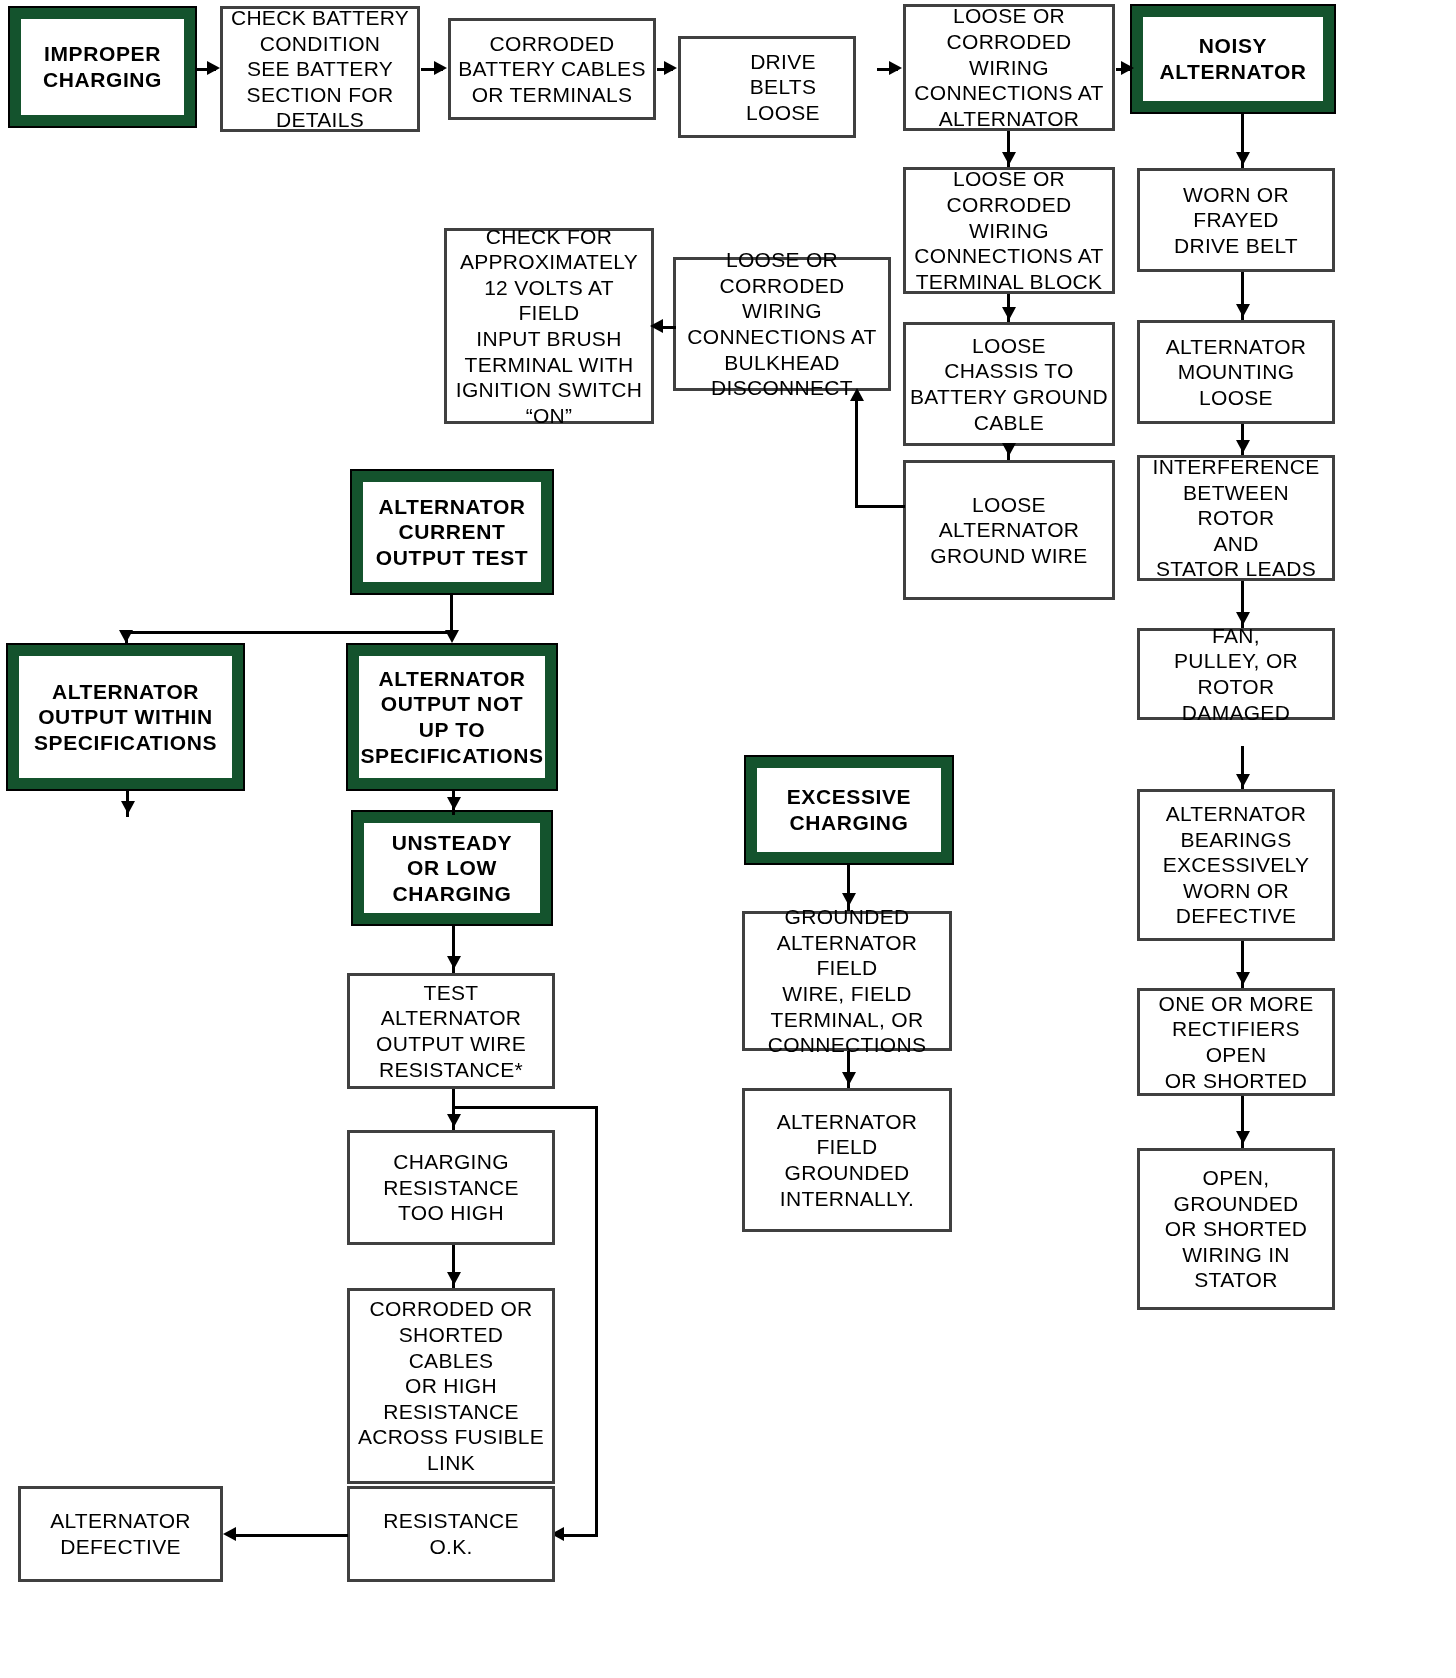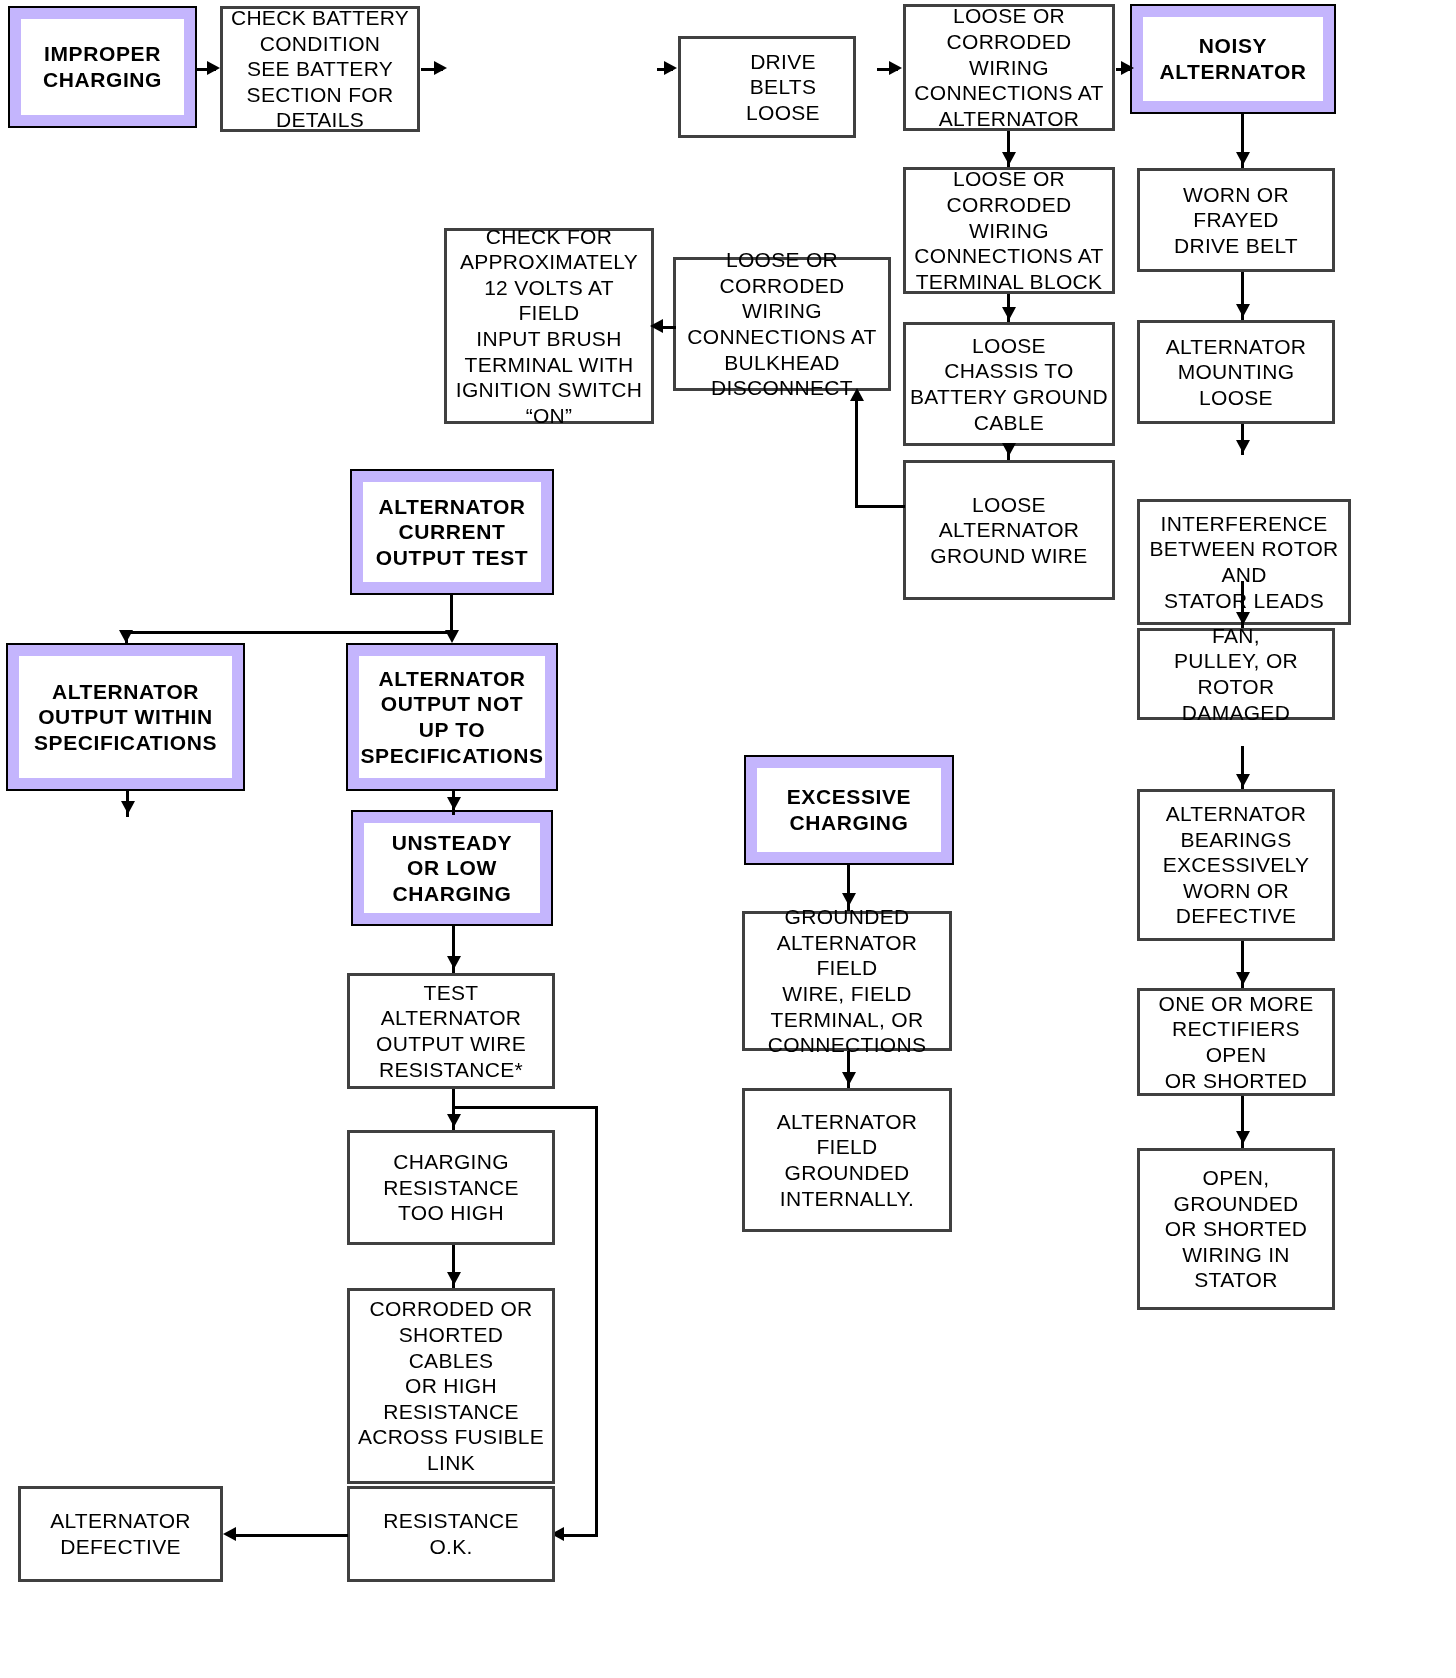--- a/index.html
+++ b/index.html
@@ -29,21 +29,21 @@
     letter-spacing: 0.3px;
     white-space: pre-line;
     padding: 2px 4px;
   }
   .node.thin {
     border-width: 3px;
     font-weight: 400;
     font-size: 21px;
   }
   .node.bold {
-    border: 11px solid #c4b5fd;
+    border: 11px solid #14532d;
     outline: 2px solid #000000;
     font-weight: 700;
     font-size: 21px;
     letter-spacing: 0.6px;
   }
   .conn {
     position: absolute;
     background: #000000;
   }
   .conn.v { width: 3px; }
@@ -81,20 +81,23 @@
 
   <div class="node bold" style="left:10px;  top:8px;   width:185px; height:118px;">IMPROPER
 CHARGING</div>
 
   <div class="node thin" style="left:220px; top:6px;   width:200px; height:126px;">CHECK BATTERY
 CONDITION
 SEE BATTERY
 SECTION FOR
 DETAILS</div>
 
+  <div class="node thin" style="left:448px; top:18px;  width:208px; height:102px;">CORRODED
+BATTERY CABLES
+OR TERMINALS</div>
 
   <div class="node thin" style="left:678px; top:36px;  width:178px; height:102px;padding-left:36px;">DRIVE BELTS
 LOOSE</div>
 
   <div class="node thin" style="left:903px; top:4px;   width:212px; height:127px;">LOOSE OR
 CORRODED WIRING
 CONNECTIONS AT
 ALTERNATOR</div>
 
   <div class="node bold" style="left:1132px; top:6px;  width:202px; height:106px;">NOISY
@@ -139,21 +142,21 @@
   <div class="arrow down" style="left:1002px; top:443px;"></div>
 
   <div class="node thin" style="left:1137px; top:168px; width:198px; height:104px;">WORN OR
 FRAYED
 DRIVE BELT</div>
 
   <div class="node thin" style="left:1137px; top:320px; width:198px; height:104px;">ALTERNATOR
 MOUNTING
 LOOSE</div>
 
-  <div class="node thin" style="left:1137px; top:455px; width:214px; height:126px;margin-top:44px;">INTERFERENCE
+  <div class="node thin" style="left:1137px; top:455px; width:198px; height:126px;">INTERFERENCE
 BETWEEN ROTOR
 AND
 STATOR LEADS</div>
 
   <div class="node thin" style="left:1137px; top:628px; width:198px; height:92px;">FAN,
 PULLEY, OR
 ROTOR DAMAGED</div>
 
   <div class="node thin" style="left:1137px; top:789px; width:198px; height:152px;">ALTERNATOR
 BEARINGS

